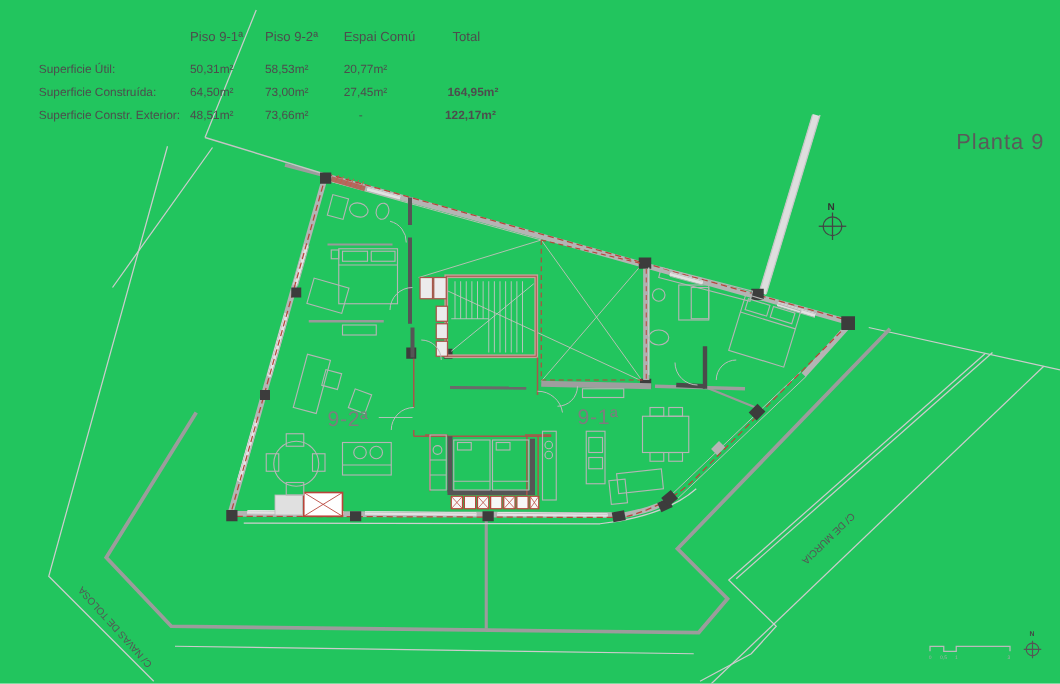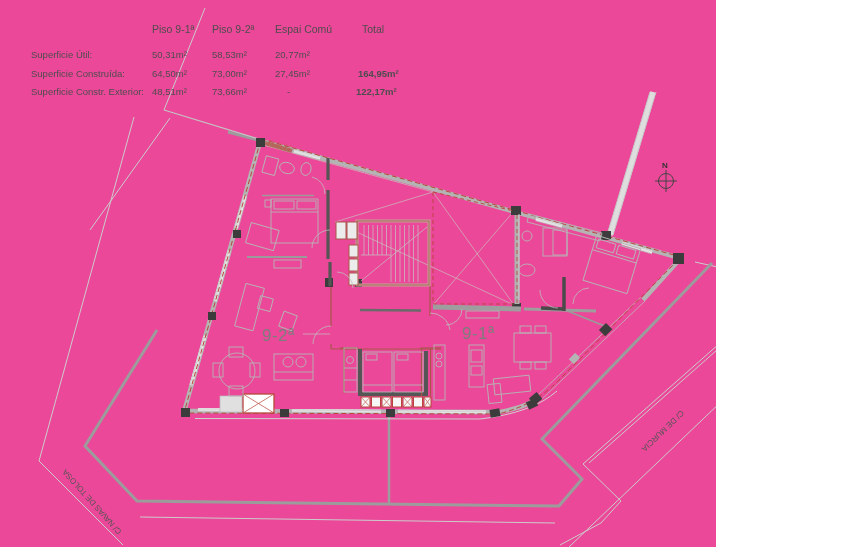--- a/index.html
+++ b/index.html
@@ -1,16 +1,16 @@
 <!DOCTYPE html>
 <html><head>
 <meta charset="utf-8">
 <style>
   html,body{margin:0;padding:0;background:#ffffff;}
-  .page{position:relative;width:716px;height:547px;overflow:hidden;background:#ec4899;
+  .page{position:relative;width:848px;height:547px;overflow:hidden;background:#22c55e;
         font-family:"Liberation Sans",sans-serif;text-align:right;}
   svg{position:absolute;left:0;top:0;}
   text{font-family:"Liberation Sans",sans-serif;}
 </style>
 </head>
 <body>
 <div class="page">
 <svg width="848" height="547" viewBox="0 0 848 547">
 
   <g stroke="#cccccc" stroke-width="1" fill="none">

